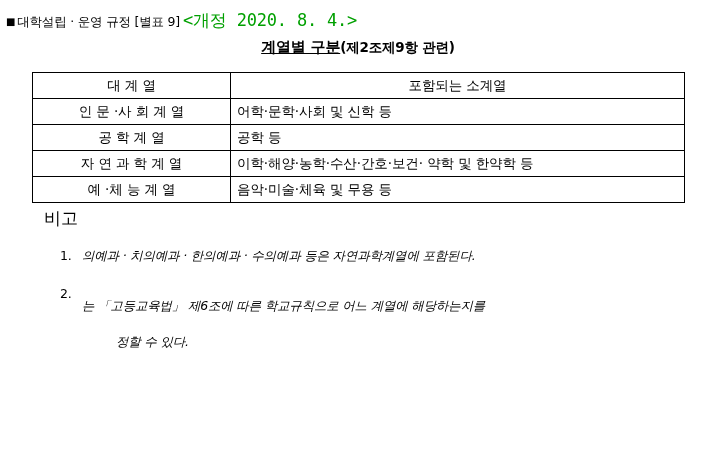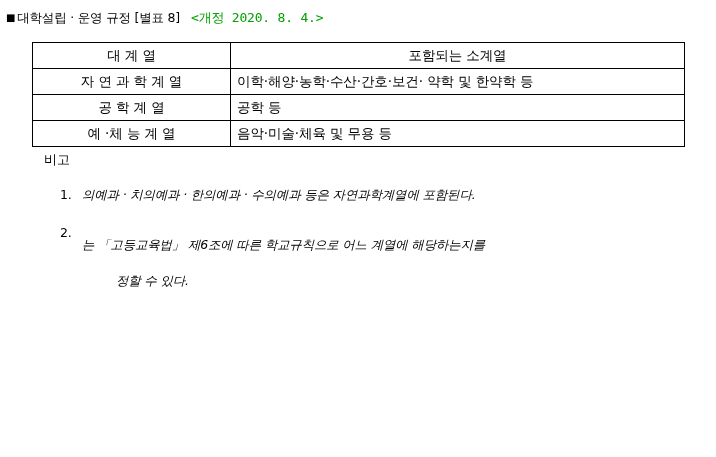--- a/index.html
+++ b/index.html
@@ -28,22 +28,22 @@
     letter-spacing: -0.2px;
   }
   .header-line .bullet {
     font-size: 10px;
     vertical-align: 1px;
     margin-right: 2px;
   }
   .revision {
     color: #00a000;
     font-family: "DejaVu Sans Mono", "Liberation Mono", monospace;
-    font-size: 13px;
-    margin-left: 11px;
+    font-size: 17px;
+    margin-left: 3px;
   }
   .doc-title {
     text-align: center;
     margin-top: 6px;
     font-size: 15px;
     font-weight: bold;
     letter-spacing: -0.2px;
   }
   .doc-title .underline {
     text-decoration: underline;
@@ -76,21 +76,21 @@
   td.cat {
     text-align: center;
     letter-spacing: 1.2px;
   }
   td.sub {
     text-align: left;
     letter-spacing: -0.3px;
   }
   .note-label {
     margin: 4px 0 0 44px;
-    font-size: 13px;
+    font-size: 17px;
   }
   ol.notes {
     list-style: none;
     margin: 0;
     padding: 0;
   }
   ol.notes li {
     margin: 14px 0 0 0;
     padding-left: 0;
     font-size: 12.5px;
@@ -119,43 +119,50 @@
     margin-top: 12px;
     margin-left: 34px;
   }
 </style>
 </head>
 <body>
 
 <div class="page">
 
   <div class="header-line">
-    <span class="bullet">■</span><span>대학설립 · 운영 규정 [별표 8]</span><span class="revision">&lt;개정 2020. 8. 4.&gt;</span>
+    <span class="bullet">■</span><span>대학설립 · 운영 규정 [별표 9]</span><span class="revision">&lt;개정 2020. 8. 4.&gt;</span>
   </div>
 
+  <div class="doc-title">
+    <span class="underline">계열별 구분</span><span class="suffix">(제2조제9항 관련)</span>
+  </div>
 
   <table class="classification">
     <colgroup>
         <col class="c1">
         <col class="c2">
       </colgroup>
     <thead>
       <tr>
         <th>대 계 열</th>
         <th>포함되는 소계열</th>
       </tr>
     </thead>
     <tbody>
       <tr>
-        <td class="cat">자 연 과 학 계 열</td>
-        <td class="sub">이학·해양·농학·수산·간호·보건· 약학 및 한약학 등</td>
+        <td class="cat">인 문 ·사 회 계 열</td>
+        <td class="sub">어학·문학·사회 및 신학 등</td>
       </tr>
       <tr>
         <td class="cat">공 학 계 열</td>
         <td class="sub">공학 등</td>
+      </tr>
+      <tr>
+        <td class="cat">자 연 과 학 계 열</td>
+        <td class="sub">이학·해양·농학·수산·간호·보건· 약학 및 한약학 등</td>
       </tr>
       <tr>
         <td class="cat">예 ·체 능 계 열</td>
         <td class="sub">음악·미술·체육 및 무용 등</td>
       </tr>
     </tbody>
   </table>
 
   <div class="note-label">비고</div>
 

